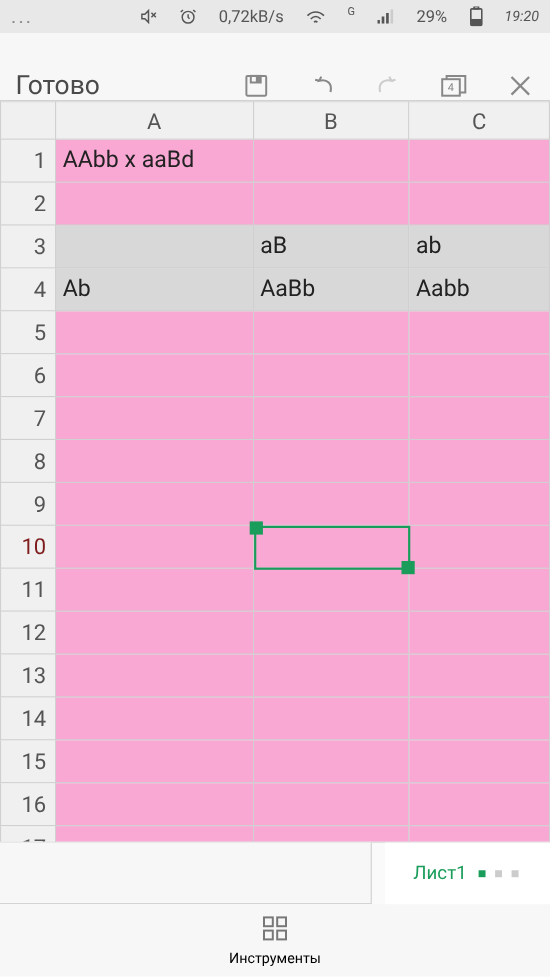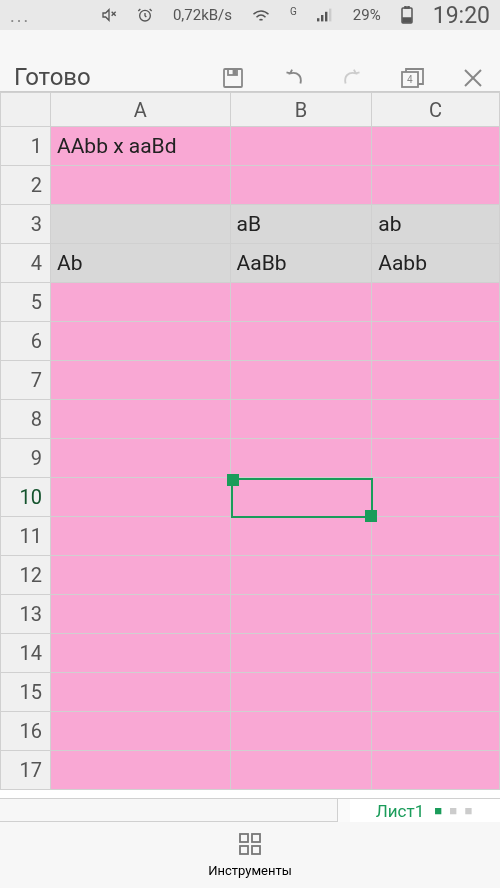--- a/index.html
+++ b/index.html
@@ -84,21 +84,21 @@
       font-size: 20px;
     }
     th.row-header {
       width: 50px;
       background: #f0f0f0;
       text-align: right;
       padding-right: 8px;
       color: #555;
       font-size: 20px;
     }
-    th.row-header.active { color: #14532d; margin-top: 44px; }
+    th.row-header.active { color: #7f1d1d; margin-top: 44px; }
     td.cell {
       height: 39px;
       background: #f9a8d4;
     }
     td.cell.hatched {
       background: #d8d8d8;
     }
     .col-A { width: 180px; }
     .col-B { width: 142px; }
     .col-C { width: 128px; }
@@ -111,21 +111,21 @@
     .sel-handle {
       position: absolute;
       width: 12px;
       height: 12px;
       background: #1a9c5a;
     }
     .h-tl { top: -6px; left: -6px; }
     .h-br { bottom: -6px; right: -6px; }
     
     .sheet-tabs {
-      height: 24px;
+      height: 57px;
       display: flex;
       border-top: 1px solid #d0d0d0;
       background: #fafafa;
       gap: 12px;
     }
     .sheet-tab-blank { flex: 1; background: #f7f7f7; border-right: 1px solid #d0d0d0; border-bottom: 1px solid #d0d0d0; }
     .sheet-tab-active {
       width: 150px;
       display: flex;
       align-items: center;
@@ -189,21 +189,21 @@
         </svg>
       </span>
     <span>29%</span>
     <span>
         <svg width="12" height="18" viewBox="0 0 12 18" fill="none" stroke="#555" stroke-width="1.5">
           <rect x="1" y="2" width="10" height="15" rx="1"></rect>
           <rect x="4" y="0" width="4" height="2"></rect>
           <rect x="2" y="12" width="8" height="4" fill="#555"></rect>
         </svg>
       </span>
-    <span style="font-size:23px;">19:20</span>
+    <span style="font-size:13px;font-style:italic;">19:20</span>
   </div>
 </div>
 
 <div class="toolbar">
   <span class="toolbar-done">Готово</span>
   <div class="toolbar-icons">
     <span class="toolbar-icon">
       <svg width="24" height="24" viewBox="0 0 24 24" fill="none" stroke="#888" stroke-width="1.8">
           <rect x="3" y="3" width="18" height="18" rx="1"></rect>
           <rect x="7" y="3" width="9" height="6"></rect>

